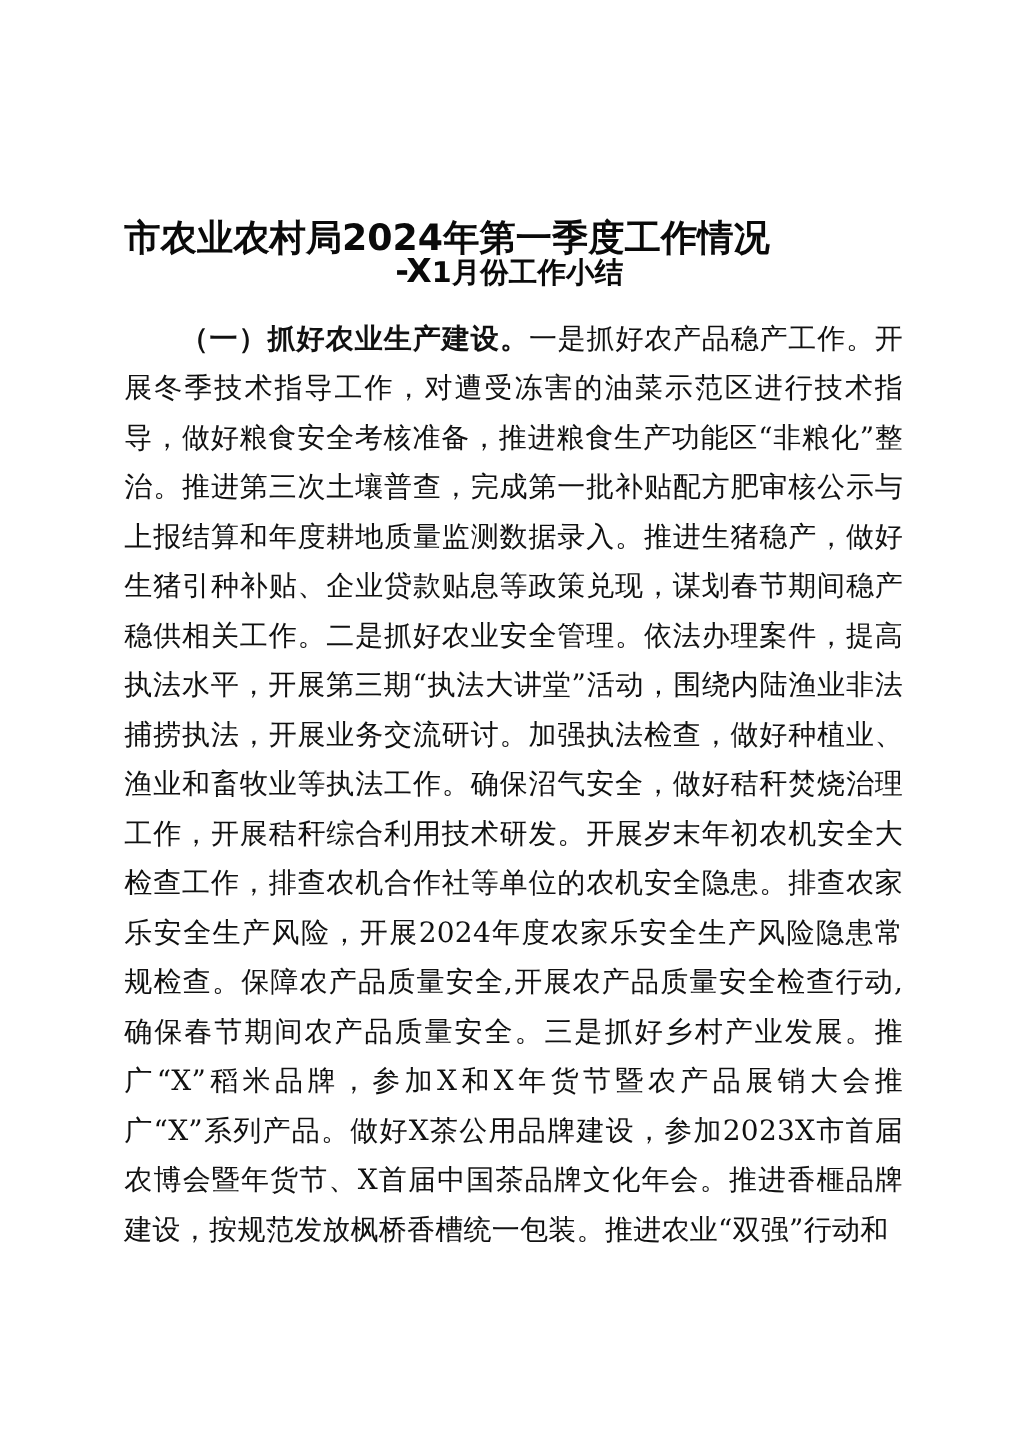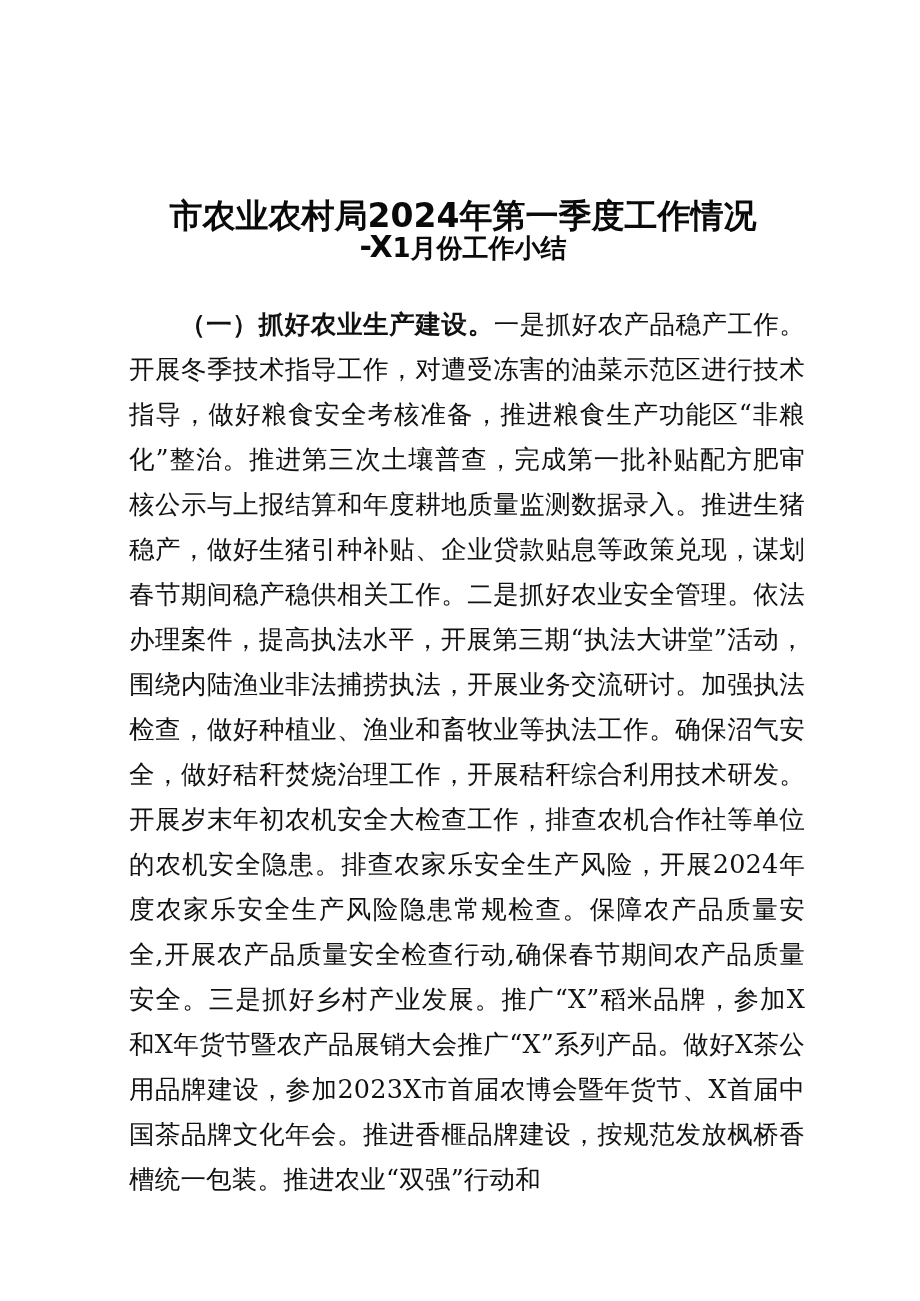--- a/index.html
+++ b/index.html
@@ -26,21 +26,20 @@
     height: 1301px;
     background: #ffffff;
   }
 
   
   .doc-title {
     position: absolute;
     left: 113px;
     top: 172px;
     width: 700px;
-    text-align: center;
     font-family: "DejaVu Sans", "Liberation Sans", sans-serif;
     font-weight: 700;
     font-size: 33px;
     line-height: 44px;
     letter-spacing: 0px;
     color: #0a0a0a;
     white-space: nowrap;
   }
 
   .doc-subtitle {
@@ -63,21 +62,21 @@
 
   
   .body-block {
     position: absolute;
     left: 113px;
     top: 286px;
     width: 708px;
   }
 
   .para {
-    margin: 16px;
+    margin: 0;
     font-family: "DejaVu Serif", "Liberation Serif", serif;
     font-size: 25.5px;
     line-height: 45px;
     text-align: justify;
     text-justify: inter-character;
     text-indent: 51px;
     color: #111111;
     letter-spacing: 0.2px;
     word-break: break-all;
   }

